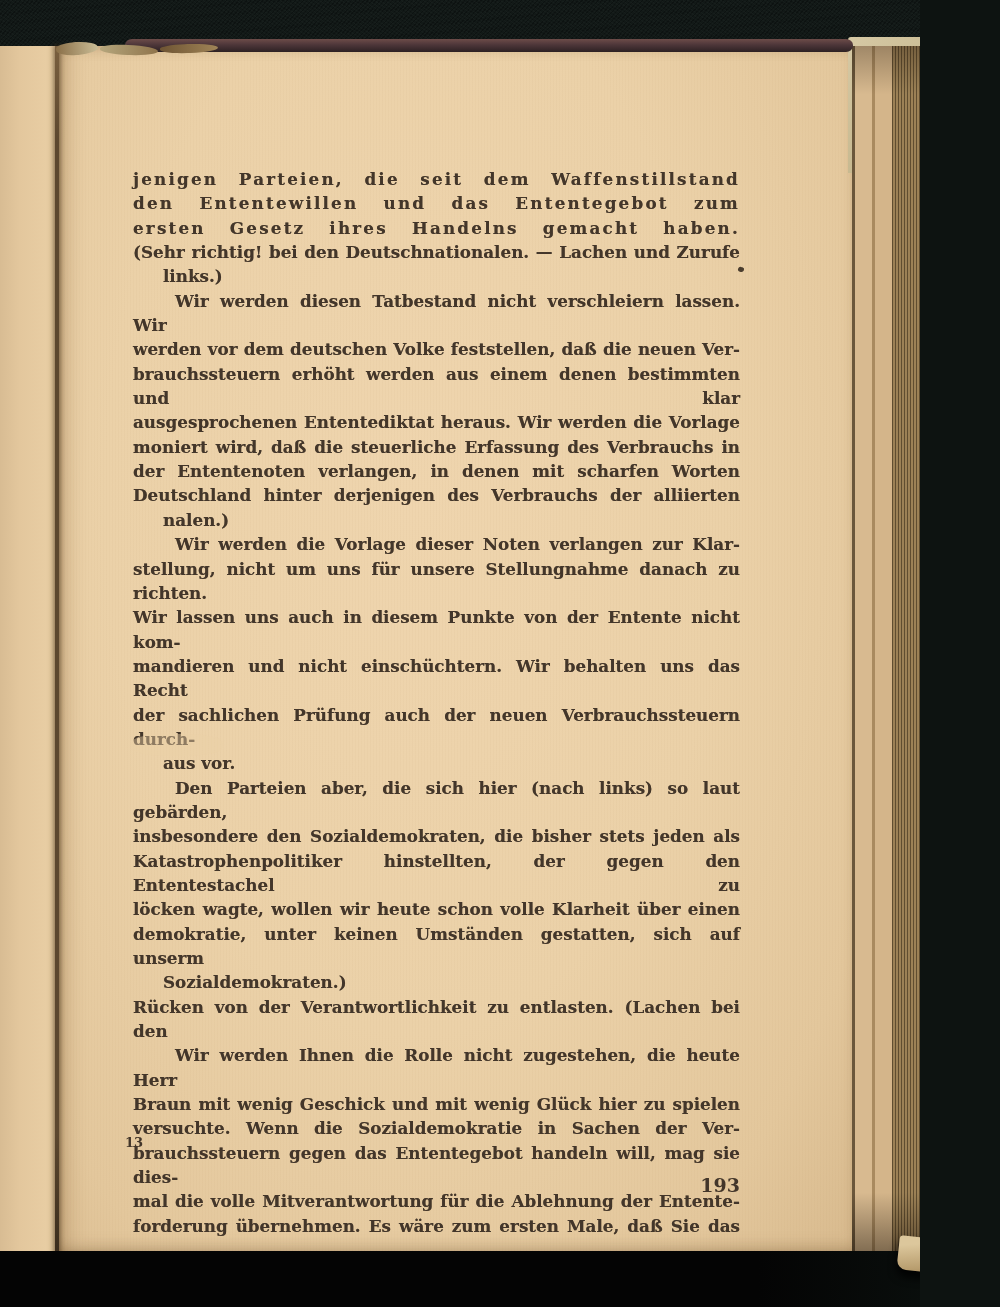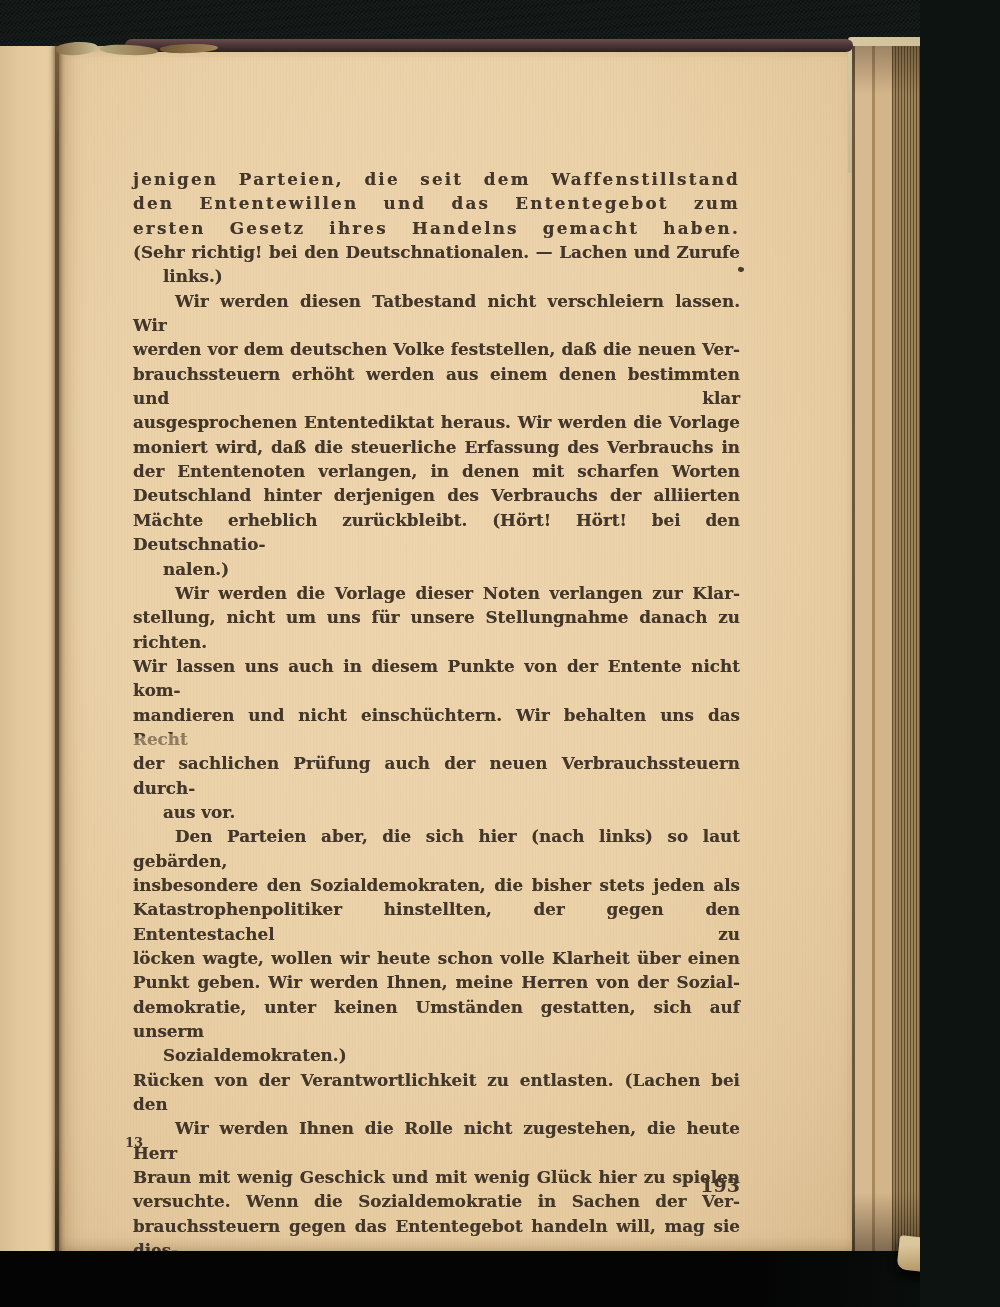--- a/index.html
+++ b/index.html
@@ -129,37 +129,35 @@
           <div class="line endline">links.)</div>
         </div>
       <div class="paragraph indented">
           <div class="line fill">Wir werden diesen Tatbestand nicht verschleiern lassen.  Wir</div>
           <div class="line fill">werden vor dem deutschen Volke feststellen, daß die neuen Ver-</div>
           <div class="line fill">brauchssteuern erhöht werden aus einem denen bestimmten und klar</div>
           <div class="line fill">ausgesprochenen Ententediktat heraus.  Wir werden die Vorlage</div>
           <div class="line fill">moniert wird, daß die steuerliche Erfassung des Verbrauchs in</div>
           <div class="line fill">der Ententenoten verlangen, in denen mit scharfen Worten</div>
           <div class="line fill">Deutschland hinter derjenigen des Verbrauchs der alliierten</div>
-          <div class="line fill">Mächte erheblich zurückbleibt.  (Hört! Hört! bei den Deutschnatio-</div>
           <div class="line endline">nalen.)</div>
         </div>
       <div class="paragraph indented">
           <div class="line fill">Wir werden die Vorlage dieser Noten verlangen zur Klar-</div>
           <div class="line fill">stellung, nicht um uns für unsere Stellungnahme danach zu richten.</div>
           <div class="line fill">Wir lassen uns auch in diesem Punkte von der Entente nicht kom-</div>
           <div class="line fill">mandieren und nicht einschüchtern.  Wir behalten uns das Recht</div>
           <div class="line fill">der sachlichen Prüfung auch der neuen Verbrauchssteuern durch-</div>
           <div class="line endline">aus vor.</div>
         </div>
       <div class="paragraph indented">
           <div class="line fill">Den Parteien aber, die sich hier (nach links) so laut gebärden,</div>
           <div class="line fill">insbesondere den Sozialdemokraten, die bisher stets jeden als</div>
           <div class="line fill">Katastrophenpolitiker hinstellten, der gegen den Ententestachel zu</div>
           <div class="line fill">löcken wagte, wollen wir heute schon volle Klarheit über einen</div>
-          <div class="line fill">Punkt geben.  Wir werden Ihnen, meine Herren von der Sozial-</div>
           <div class="line fill">demokratie, unter keinen Umständen gestatten, sich auf unserm</div>
           <div class="line endline">Sozialdemokraten.)</div>
           <div class="line fill">Rücken von der Verantwortlichkeit zu entlasten.  (Lachen bei den</div>
         </div>
       <div class="paragraph indented">
           <div class="line fill">Wir werden Ihnen die Rolle nicht zugestehen, die heute Herr</div>
           <div class="line fill">Braun mit wenig Geschick und mit wenig Glück hier zu spielen</div>
           <div class="line fill">versuchte.  Wenn die Sozialdemokratie in Sachen der Ver-</div>
           <div class="line fill">brauchssteuern gegen das Ententegebot handeln will, mag sie dies-</div>
           <div class="line fill">mal die volle Mitverantwortung für die Ablehnung der Entente-</div>

